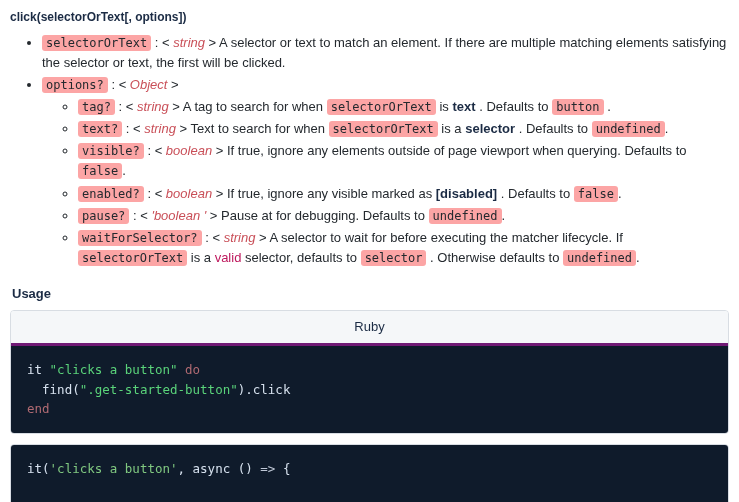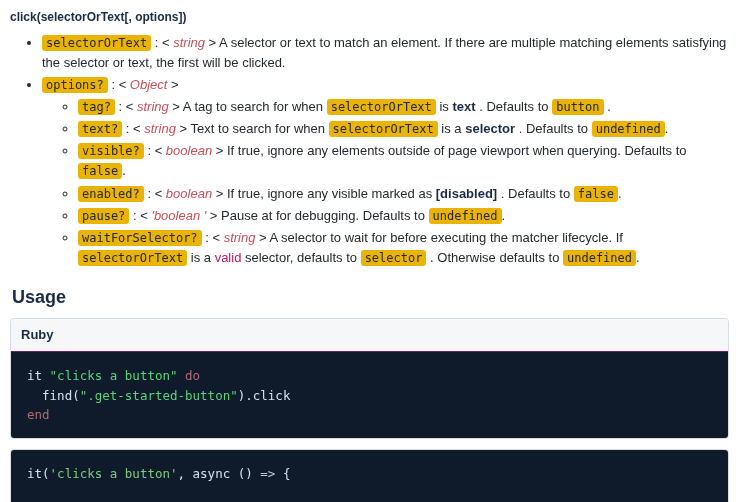--- a/index.html
+++ b/index.html
@@ -17,47 +17,48 @@
     font-size: 12px;
     font-weight: 700;
     color: #1b2b44;
     margin: 0 0 6px 0;
   }
   ul.params { margin: 4px 0 4px 0; padding-left: 32px; }
   ul.params > li { margin: 2px 0; }
   ul.opts { margin: 2px 0 2px 0; padding-left: 36px; }
   ul.opts > li { margin: 2px 0; }
   code.chip {
-    background:#eab308;
+    background:#fca5a5;
     padding: 1px 4px;
     border-radius: 3px;
     font-family: "SFMono-Regular", Consolas, Menlo, monospace;
     font-size: 12px;
     color: #24292e;
   }
   em.type {
     color: #c94f58;
     font-style: italic;
   }
   a.valid { color:#be185d; text-decoration:none; }
   strong { font-weight:700; color:#1b2b44;text-align:right; }
-  h4.usage { font-size:18px; font-weight:700; color:#1b2b44; margin:16px 0 6px 2px; }
+  h4.usage { font-size:13px; font-weight:700; color:#1b2b44; margin:16px 0 6px 2px; }
   .codecard {
     border:1px solid #d8dde3;
     border-radius:4px;
     margin: 6px 0 10px 0;
     overflow:hidden;
   }
   .codecard .hdr {
     background:#f5f7f9;
-    border-bottom:1px solid #701a75;
+    border-bottom:3px solid #701a75;
     padding:6px 10px;
-    font-weight:700;
+    font-weight:400;
     font-size:13px;
     color:#1b2b44;
+    text-align:center;
   }
   .codecard pre {
     margin:0;
     padding:14px 16px;
     background:#0f1b2b;
     color:#d7e2ef;
     font-family:"SFMono-Regular", Consolas, Menlo, monospace;
     font-size:12.5px;
     line-height:1.55;
     white-space:pre;

